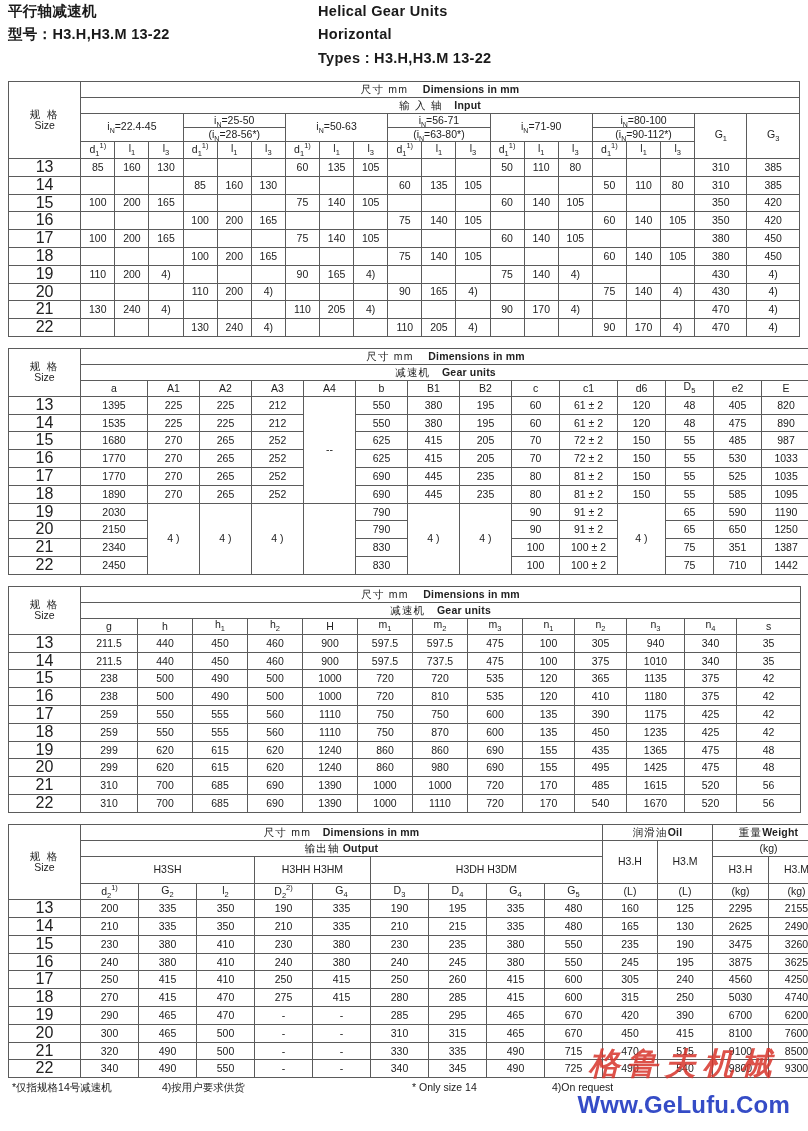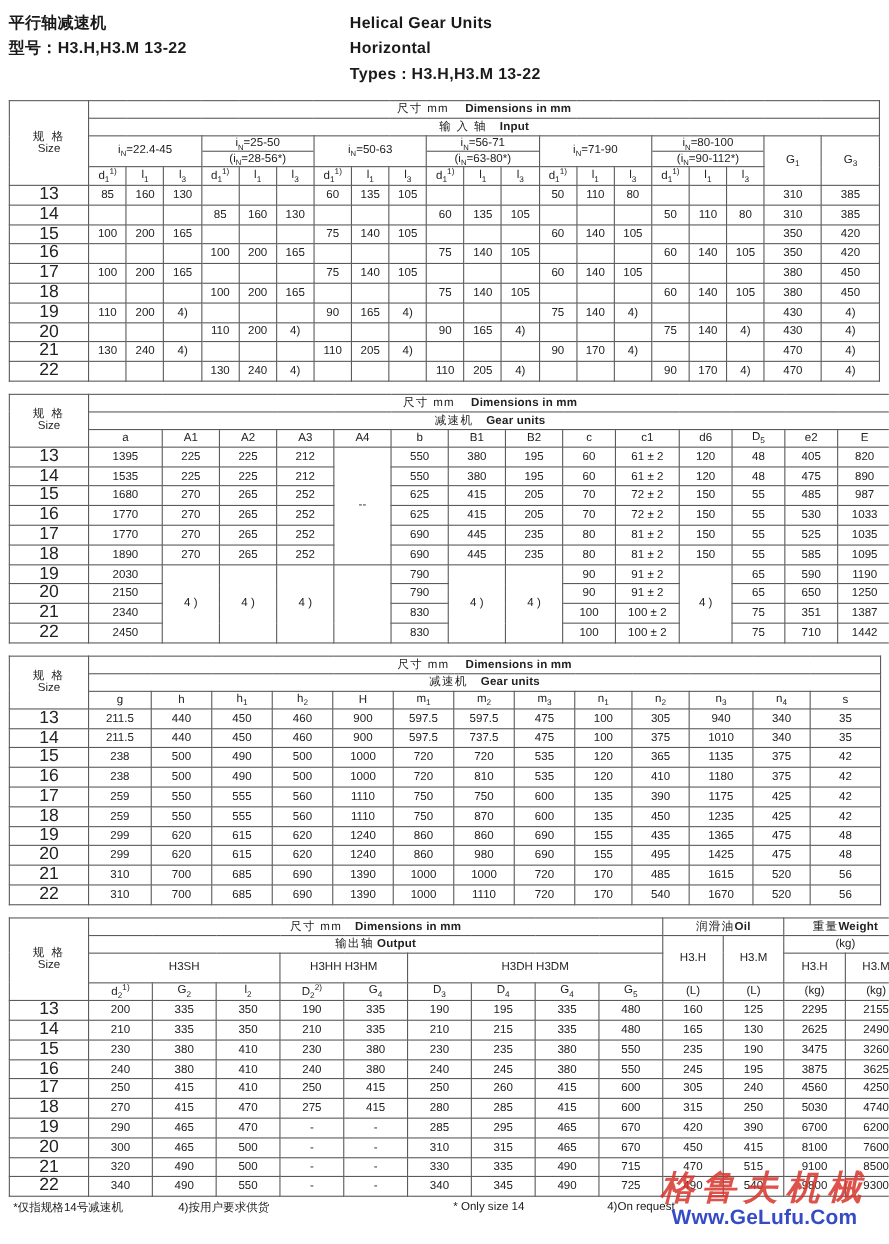--- a/index.html
+++ b/index.html
@@ -5,21 +5,21 @@
   html,body{margin:0;padding:0;background:#fff;}
   body{
     width:808px;
     font-family:"Liberation Sans","DejaVu Sans",sans-serif;
     color:#1a1a1a;
     -webkit-font-smoothing:antialiased;
   }
   .page{width:808px;height:1131px;position:relative;box-sizing:border-box;padding:0 8px;}
 
   
-  .titles{display:flex;padding-top:10px;}
+  .titles{display:flex;}
   .titles .col-cn{width:310px;}
   .titles .col-en{width:auto;}
   .titles .ln{font-size:14.5px;font-weight:bold;line-height:1.62;letter-spacing:.3px;white-space:nowrap;}
 
   
   table.tbl{
     border-collapse:collapse;
     width:792px;
     table-layout:fixed;
     margin-top:11px;
@@ -65,22 +65,22 @@
     position:absolute;
     right:18px;bottom:12px;
     pointer-events:none;
     text-align:center;
   }
   .wm .cnmark{
     font-size:31px;font-weight:bold;color:#d8342b;opacity:.85;
     letter-spacing:7px;line-height:1;font-family:"DejaVu Sans",sans-serif;font-style:italic;
   }
   .wm .urlmark{
-    font-size:19px;font-weight:bold;color:#2b43c4;opacity:.95;
-    letter-spacing:.2px;margin-top:1px;
+    font-size:24px;font-weight:bold;color:#2b43c4;opacity:.95;
+    letter-spacing:.2px;margin-top:12px;
   }
 </style>
 </head>
 <body>
 
 <div class="page">
 
   <div class="titles">
     <div class="col-cn">
       <div class="ln">平行轴减速机</div>

